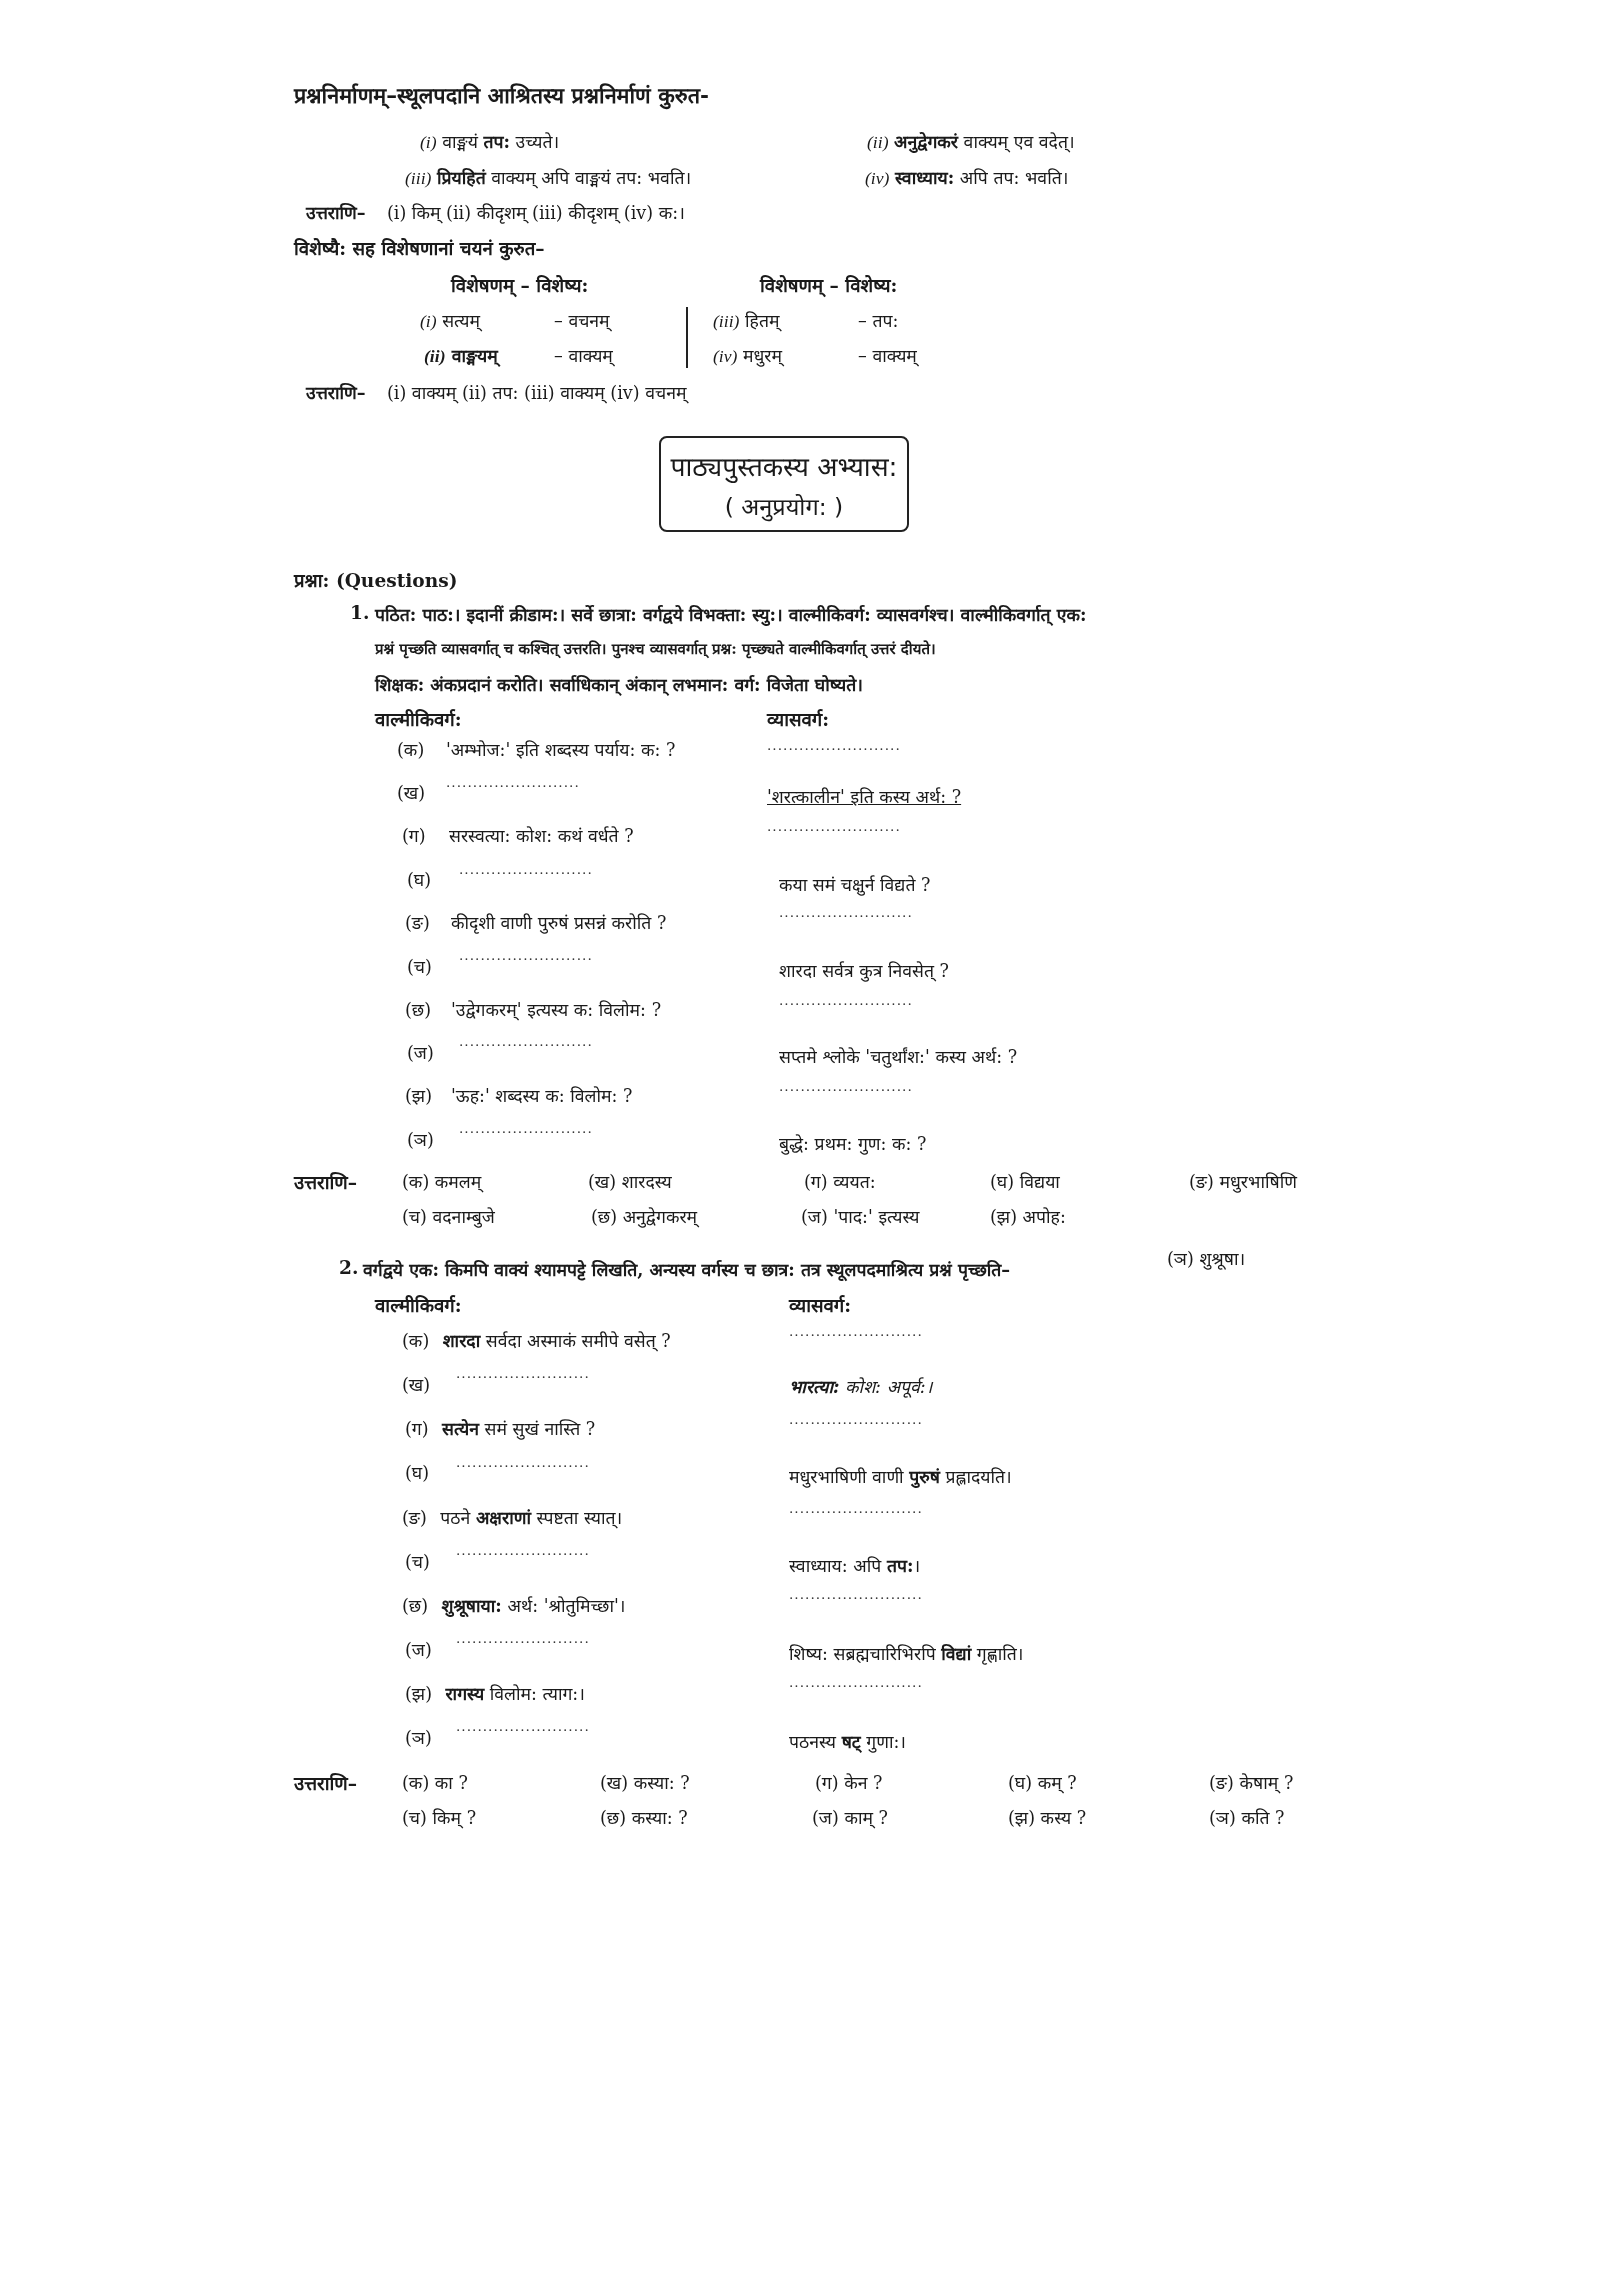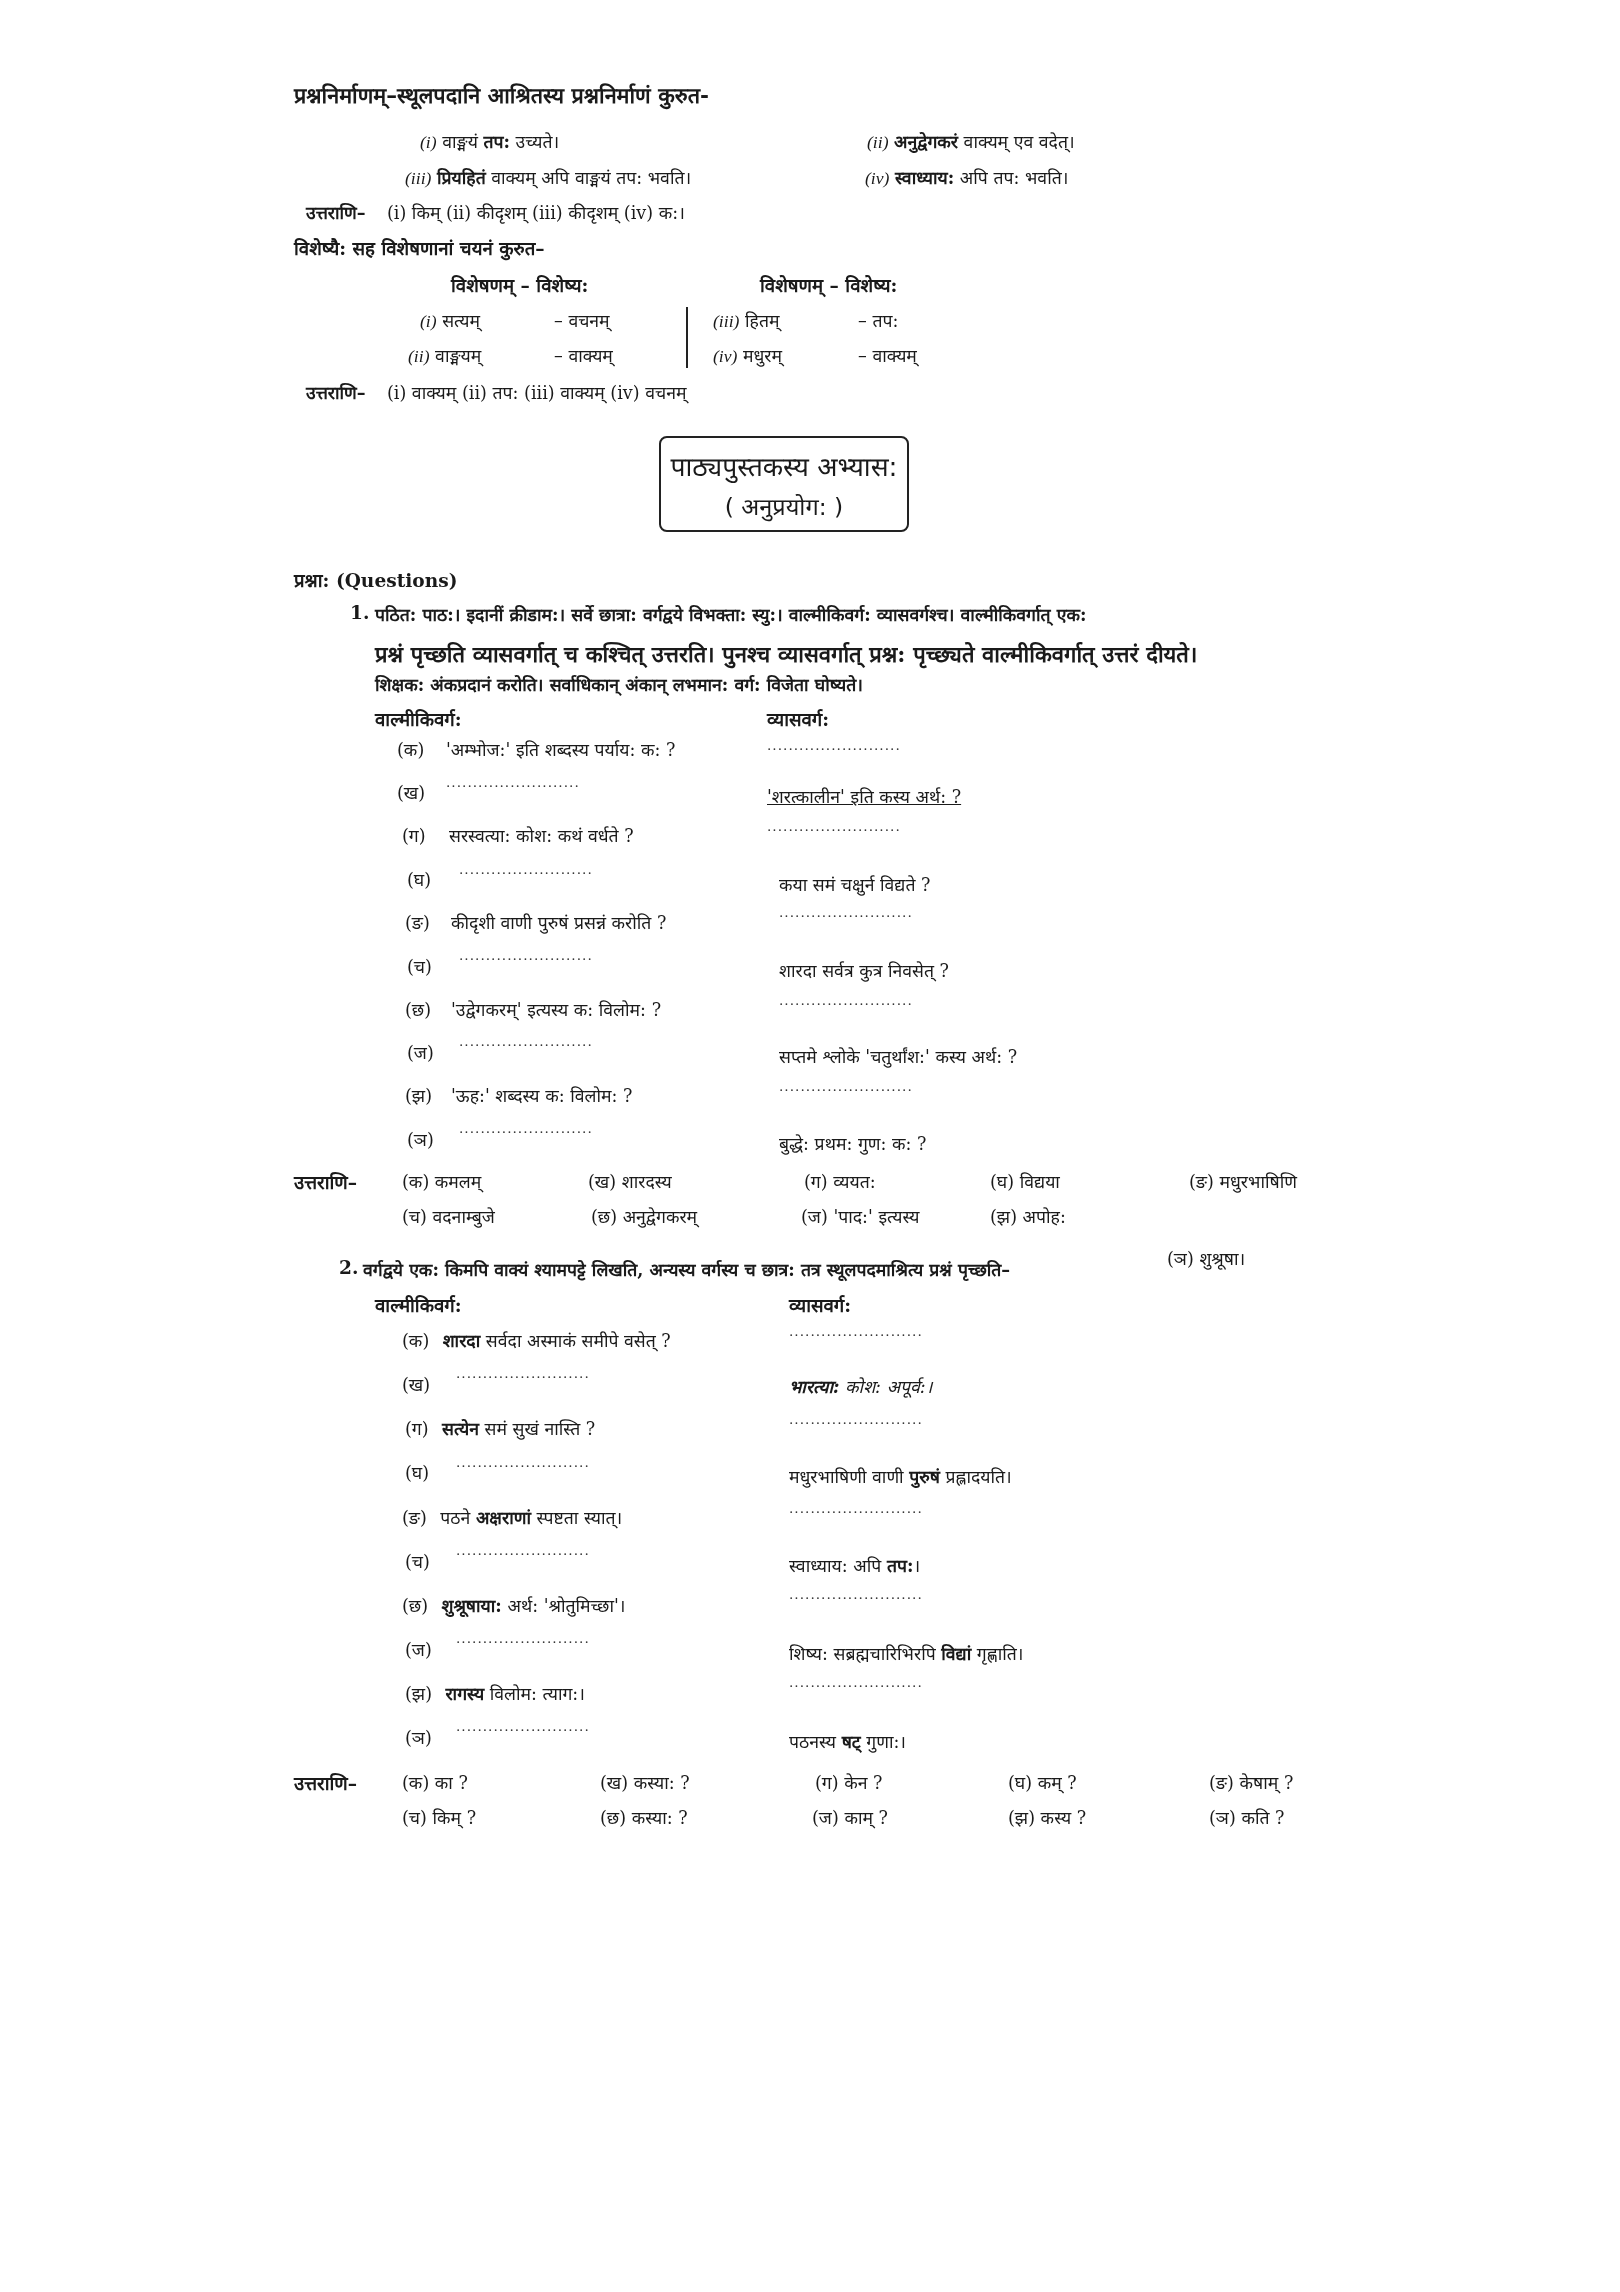--- a/index.html
+++ b/index.html
@@ -52,21 +52,21 @@
 
 <div class="abs txt-b" style="left:294px; top:235px;">विशेष्यै: सह विशेषणानां चयनं कुरुत–</div>
 <div class="abs txt-b" style="left:451px; top:272px;">विशेषणम्  – विशेष्य:</div>
 <div class="abs txt-b" style="left:760px; top:272px;">विशेषणम्  – विशेष्य:</div>
 
 <div class="abs txt" style="left:420px; top:308px;">
   <span class="roman">(i)</span>
   <span>सत्यम्</span>
 </div>
 <div class="abs txt" style="left:554px; top:308px;">– वचनम्</div>
-<div class="abs txt" style="left:408px; top:343px;">
+<div class="abs txt" style="left:424px; top:343px;font-weight:bold;">
   <span class="roman">(ii)</span>
   <span>वाङ्मयम्</span>
 </div>
 <div class="abs txt" style="left:554px; top:343px;">– वाक्यम्</div>
 
 <div class="vbar"></div>
 
 <div class="abs txt" style="left:713px; top:308px;">
   <span class="roman">(iii)</span>
   <span>हितम्</span>
@@ -85,21 +85,21 @@
 
 <div class="title-box">
   <div class="t1">पाठ्यपुस्तकस्य अभ्यास:</div>
   <div class="t2">( अनुप्रयोग: )</div>
 </div>
 
 <div class="abs txt-b" style="left:294px; top:567px;">प्रश्ना: (Questions)</div>
 
 <div class="abs txt-b" style="left:350px; top:602px;">1.</div>
 <div class="abs txt-b" style="left:375px; top:602px; font-size:17.6px;">पठित: पाठ:। इदानीं क्रीडाम:। सर्वे छात्रा: वर्गद्वये विभक्ता: स्यु:। वाल्मीकिवर्ग: व्यासवर्गश्च। वाल्मीकिवर्गात् एक:</div>
-<div class="abs txt-b" style="left:375px; top:638px; font-size:22px;">प्रश्नं पृच्छति व्यासवर्गात् च कश्चित् उत्तरति। पुनश्च व्यासवर्गात् प्रश्न: पृच्छ्यते वाल्मीकिवर्गात् उत्तरं दीयते।</div>
+<div class="abs txt-b" style="left:375px; top:638px; font-size:15px;">प्रश्नं पृच्छति व्यासवर्गात् च कश्चित् उत्तरति। पुनश्च व्यासवर्गात् प्रश्न: पृच्छ्यते वाल्मीकिवर्गात् उत्तरं दीयते।</div>
 <div class="abs txt-b" style="left:375px; top:672px; font-size:17.6px;">शिक्षक: अंकप्रदानं करोति। सर्वाधिकान् अंकान् लभमान: वर्ग: विजेता घोष्यते।</div>
 <div class="abs txt-b" style="left:375px; top:706px;">वाल्मीकिवर्ग:</div>
 <div class="abs txt-b" style="left:767px; top:706px;">व्यासवर्ग:</div>
 
 <div class="abs txt" style="left:397px; top:737px;">(क)</div>
 <div class="abs txt" style="left:446px; top:737px;">'अम्भोज:' इति शब्दस्य पर्याय: क: ?</div>
 <div class="abs dots" style="left:767px; top:737px;">.........................</div>
 
 <div class="abs txt" style="left:397px; top:780px;">(ख)</div>
 <div class="abs dots" style="left:446px; top:774px;">.........................</div>

